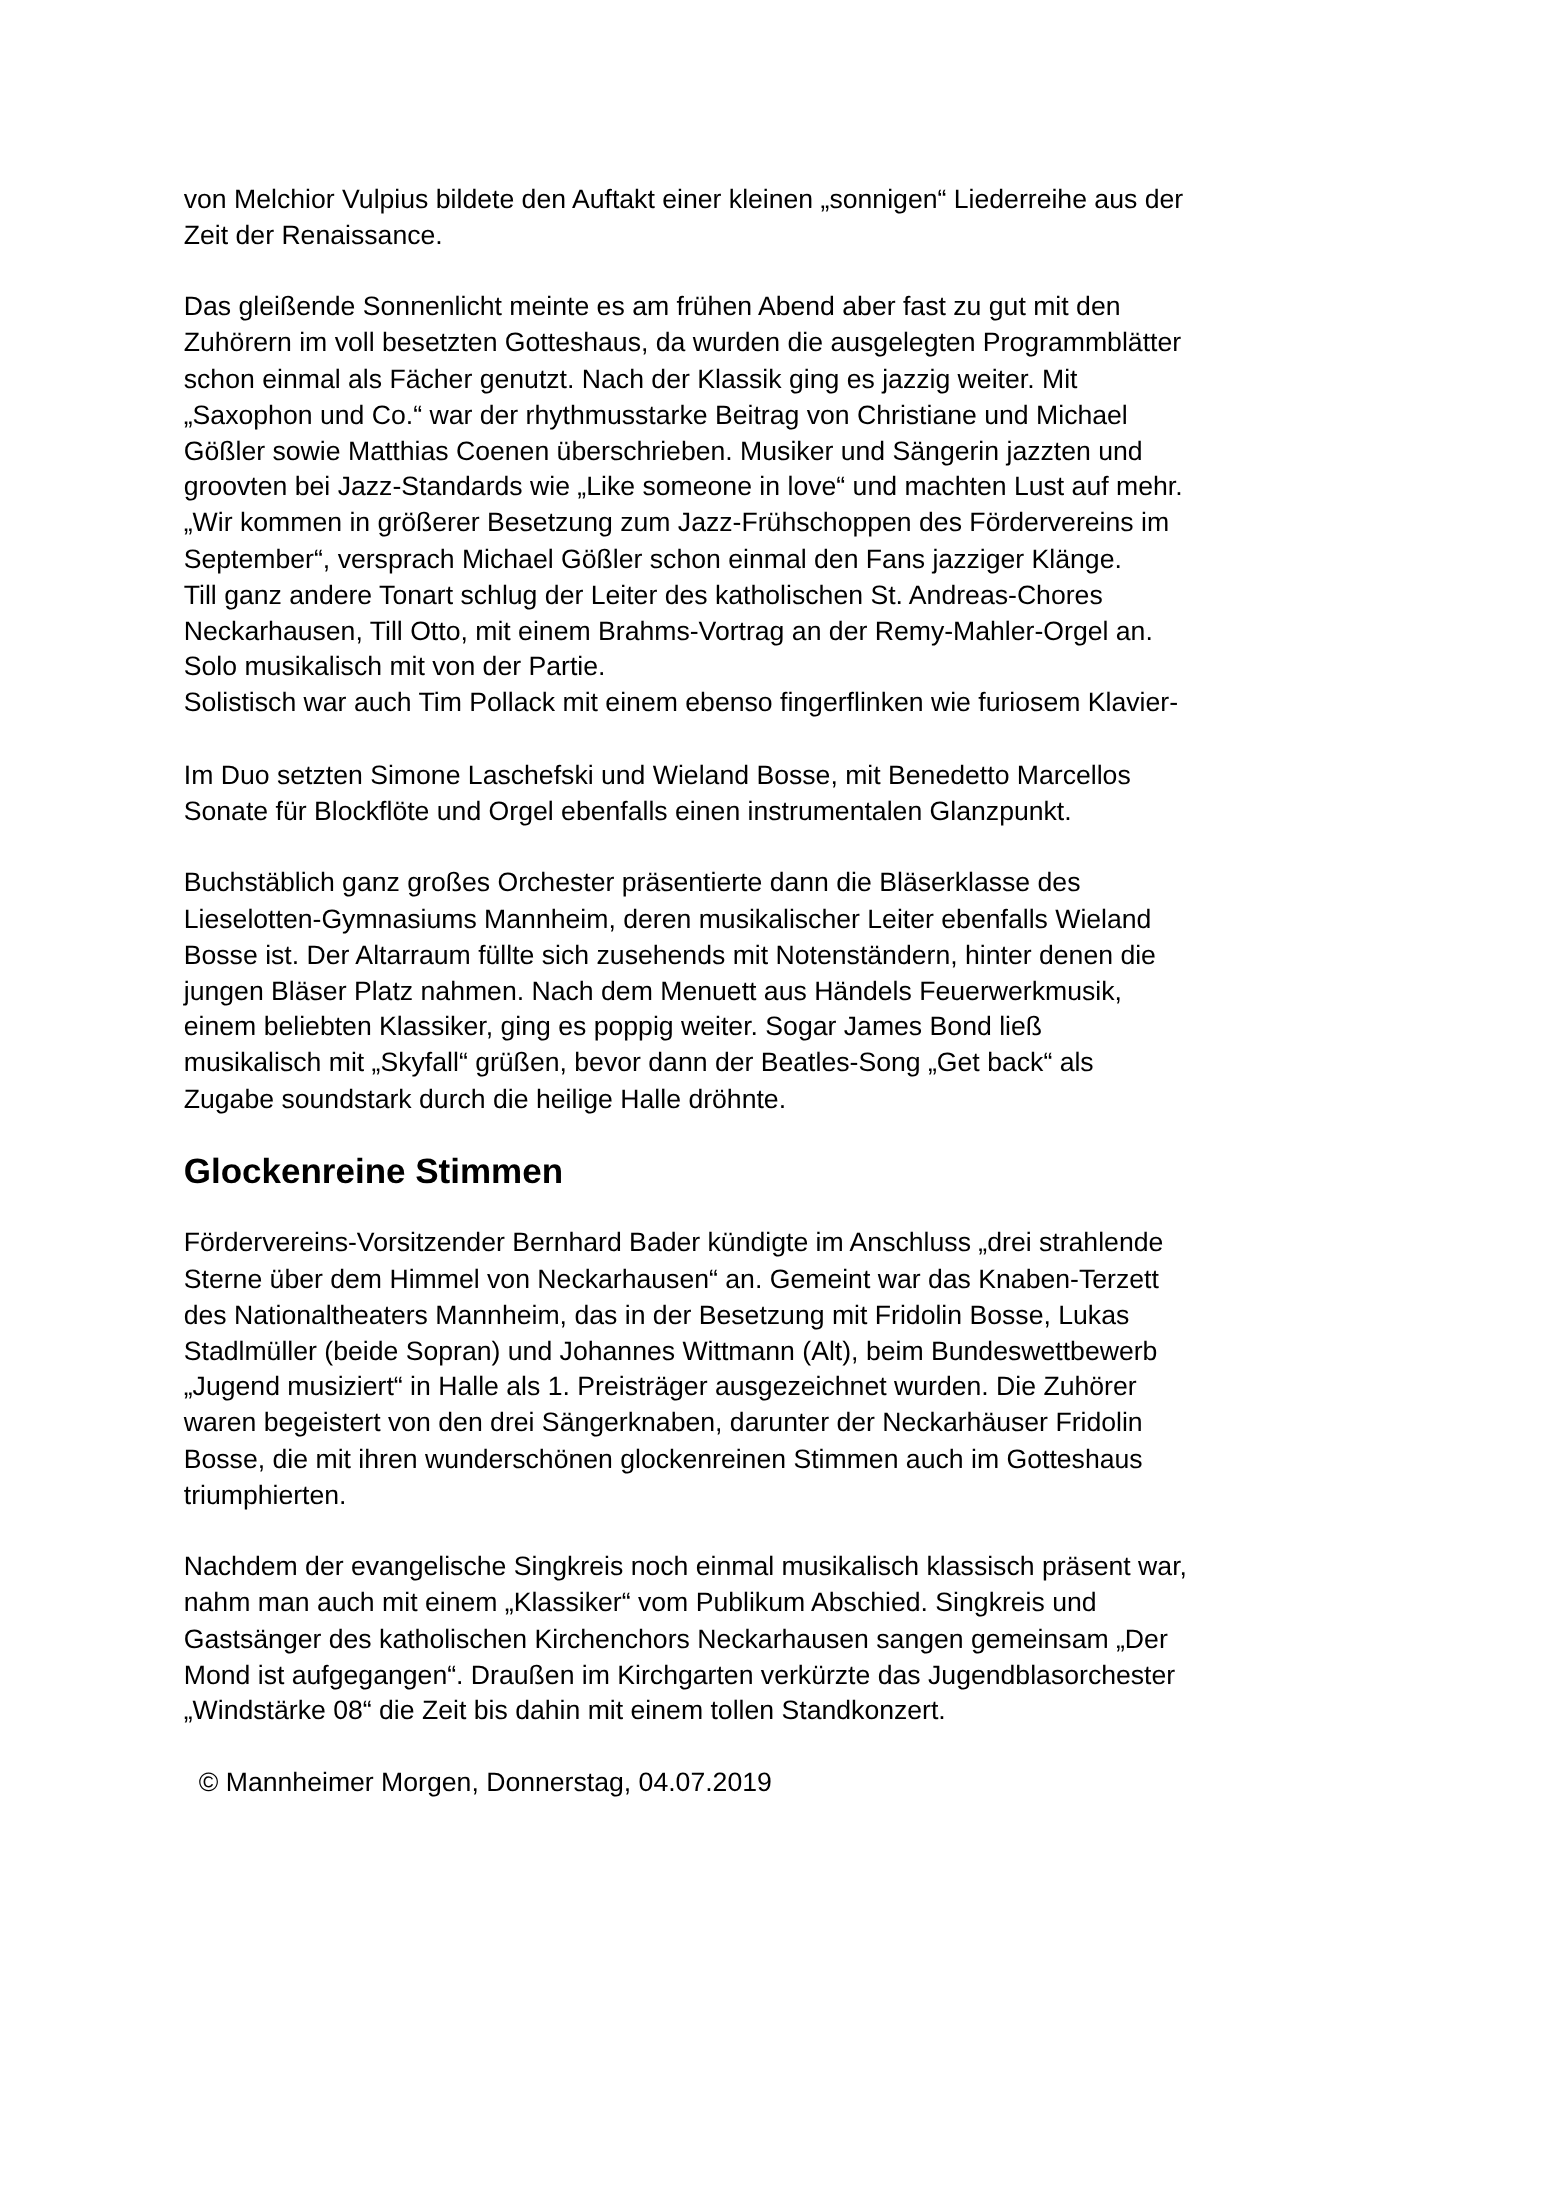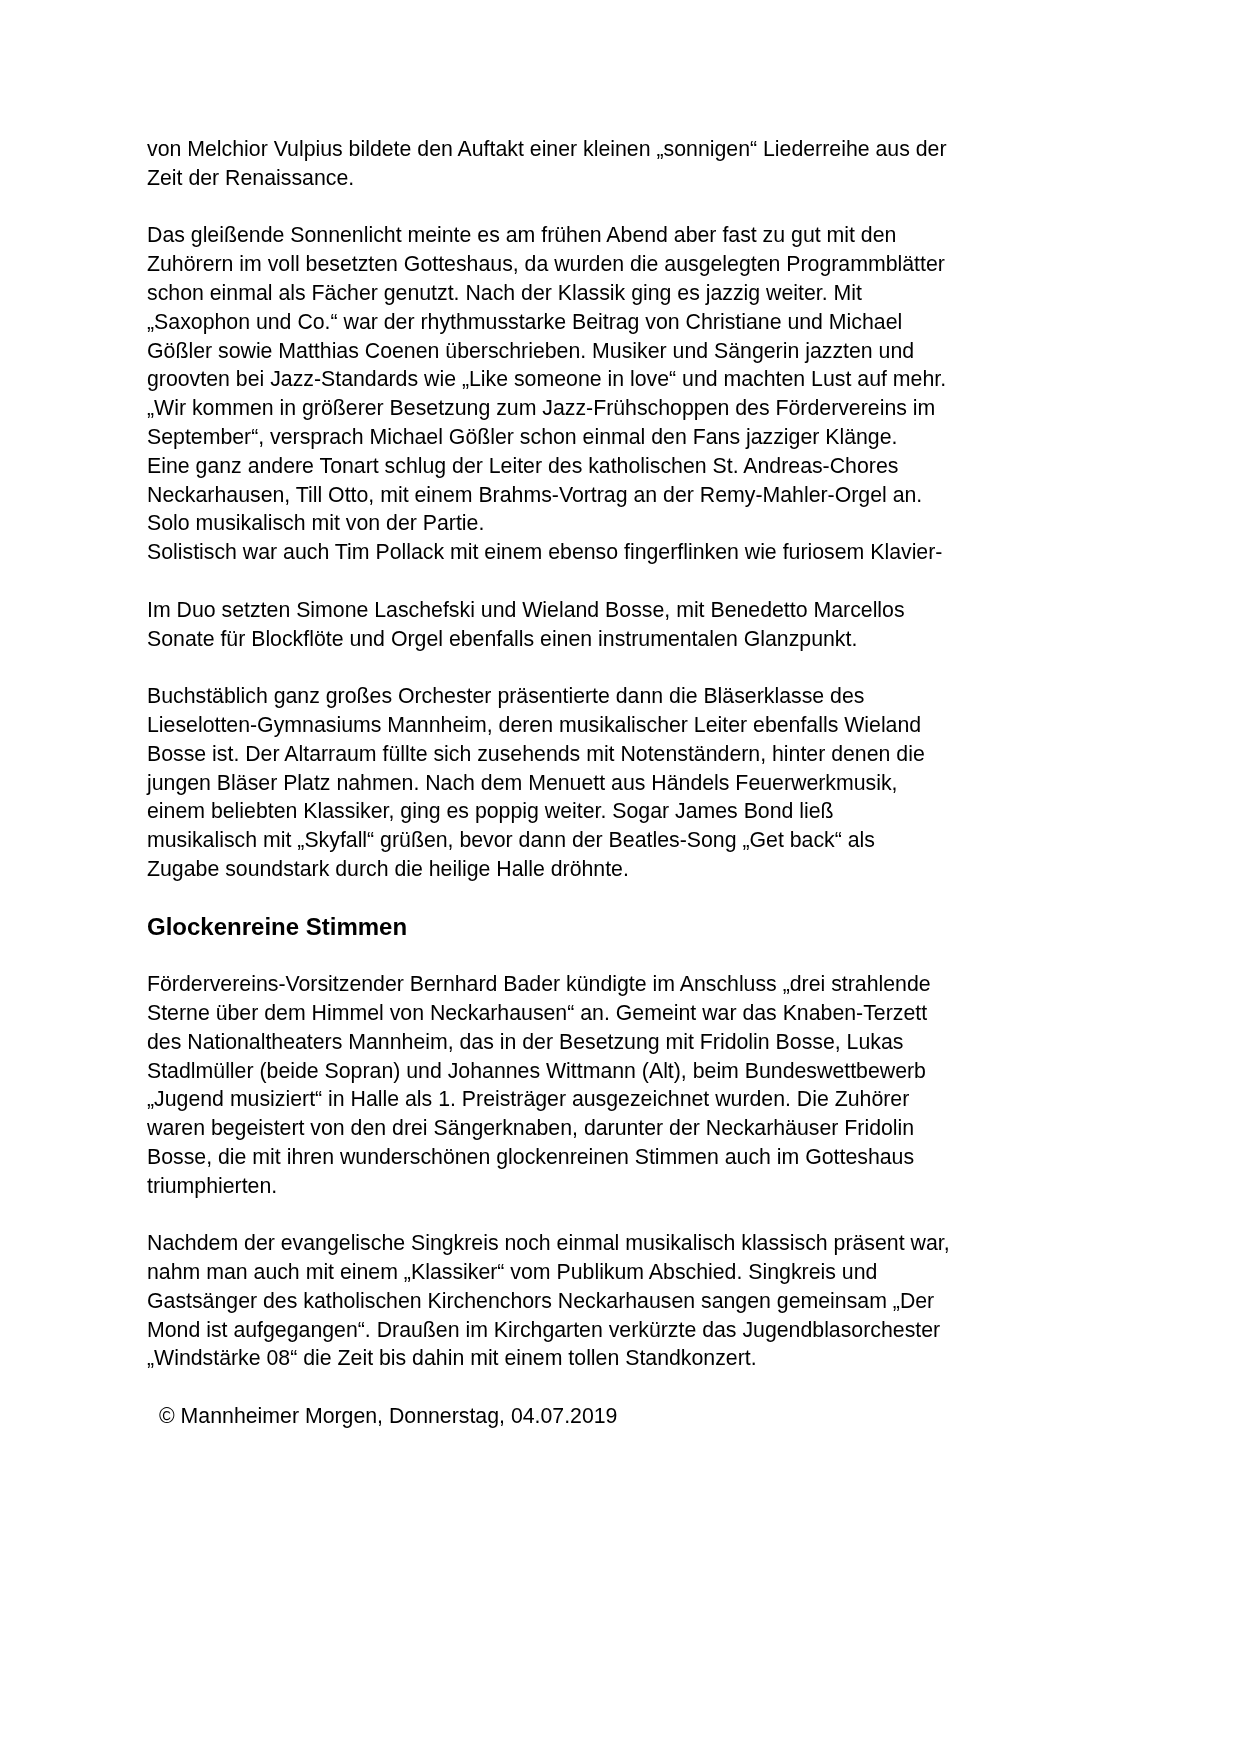--- a/index.html
+++ b/index.html
@@ -1,32 +1,32 @@
 <!DOCTYPE html>
 <html><head>
 <meta charset="utf-8">
 <style>
   html, body { margin: 0; padding: 0; background: #ffffff; }
   body { width: 1240px; height: 1754px; position: relative; overflow: hidden; }
   .page {
     position: absolute;
     left: 147px;
-    top: 135px;
+    top: 145px;
     width: 950px;
     font-family: "Liberation Sans", sans-serif;
     font-size: 21.3px;
     line-height: 28.8px;
     color: #000000;
   }
   .para { margin: 0 0 28.8px 0; }
   .line { display: block; white-space: nowrap; }
   .heading {
     font-family: "Liberation Sans", sans-serif;
     font-weight: bold;
-    font-size: 24px;
+    font-size: 28px;
     line-height: 28.8px;
     margin: 0 0 28.8px 0;
   }
   .copyright { margin: 12px; }
 </style>
 </head>
 <body>
 
 <div class="page">
 
@@ -37,21 +37,21 @@
 
   <p class="para">
     <span class="line">Das gleißende Sonnenlicht meinte es am frühen Abend aber fast zu gut mit den</span>
     <span class="line">Zuhörern im voll besetzten Gotteshaus, da wurden die ausgelegten Programmblätter</span>
     <span class="line">schon einmal als Fächer genutzt. Nach der Klassik ging es jazzig weiter. Mit</span>
     <span class="line">„Saxophon und Co.“ war der rhythmusstarke Beitrag von Christiane und Michael</span>
     <span class="line">Gößler sowie Matthias Coenen überschrieben. Musiker und Sängerin jazzten und</span>
     <span class="line">groovten bei Jazz-Standards wie „Like someone in love“ und machten Lust auf mehr.</span>
     <span class="line">„Wir kommen in größerer Besetzung zum Jazz-Frühschoppen des Fördervereins im</span>
     <span class="line">September“, versprach Michael Gößler schon einmal den Fans jazziger Klänge.</span>
-    <span class="line">Eine ganz andere Tonart schlug der Leiter des katholischen St. Andreas-Chores</span>
+    <span class="line">Till ganz andere Tonart schlug der Leiter des katholischen St. Andreas-Chores</span>
     <span class="line">Neckarhausen, Till Otto, mit einem Brahms-Vortrag an der Remy-Mahler-Orgel an.</span>
     <span class="line">Solo musikalisch mit von der Partie.</span>
     <span class="line">Solistisch war auch Tim Pollack mit einem ebenso fingerflinken wie furiosem Klavier-</span>
   </p>
 
   <p class="para">
     <span class="line">Im Duo setzten Simone Laschefski und Wieland Bosse, mit Benedetto Marcellos</span>
     <span class="line">Sonate für Blockflöte und Orgel ebenfalls einen instrumentalen Glanzpunkt.</span>
   </p>
 

